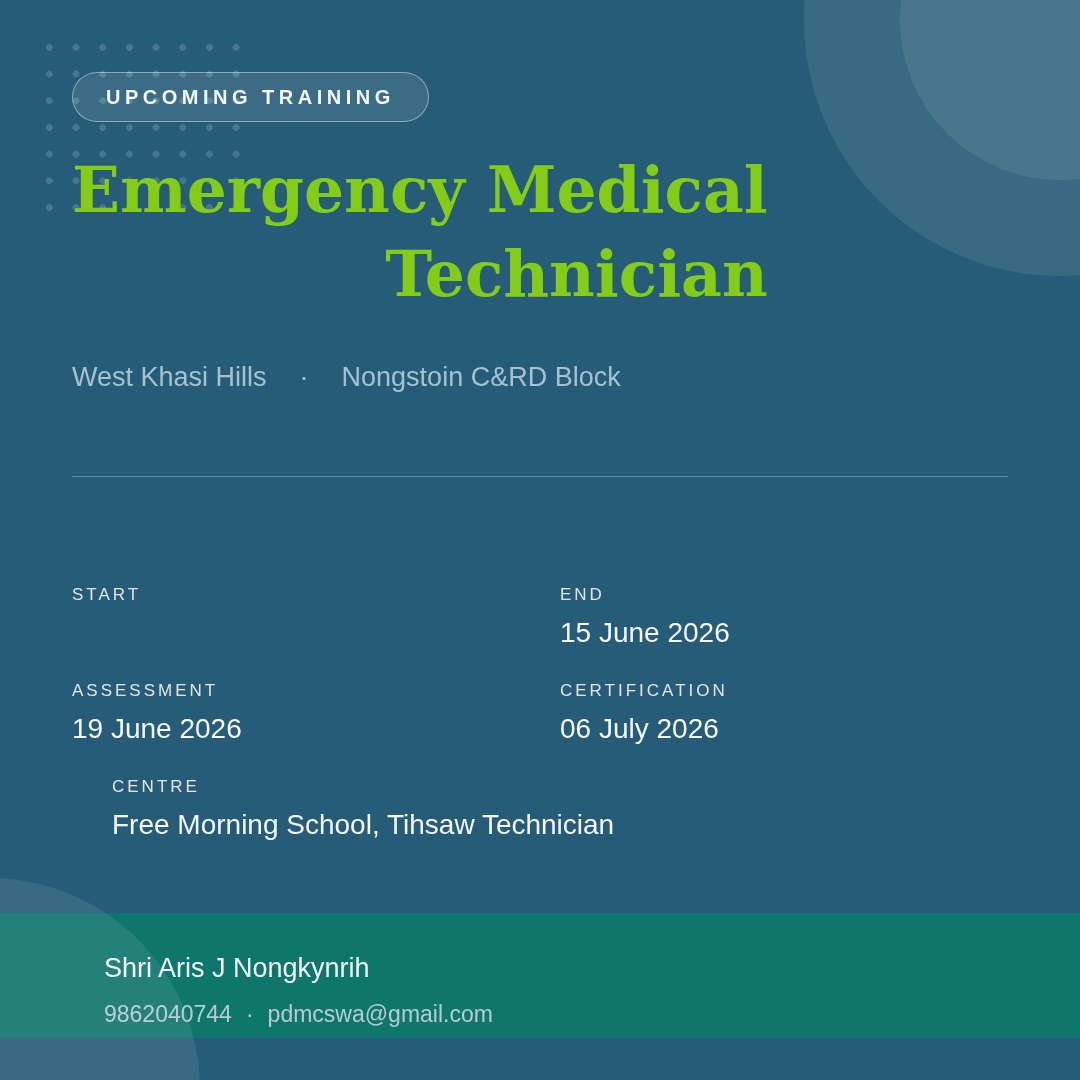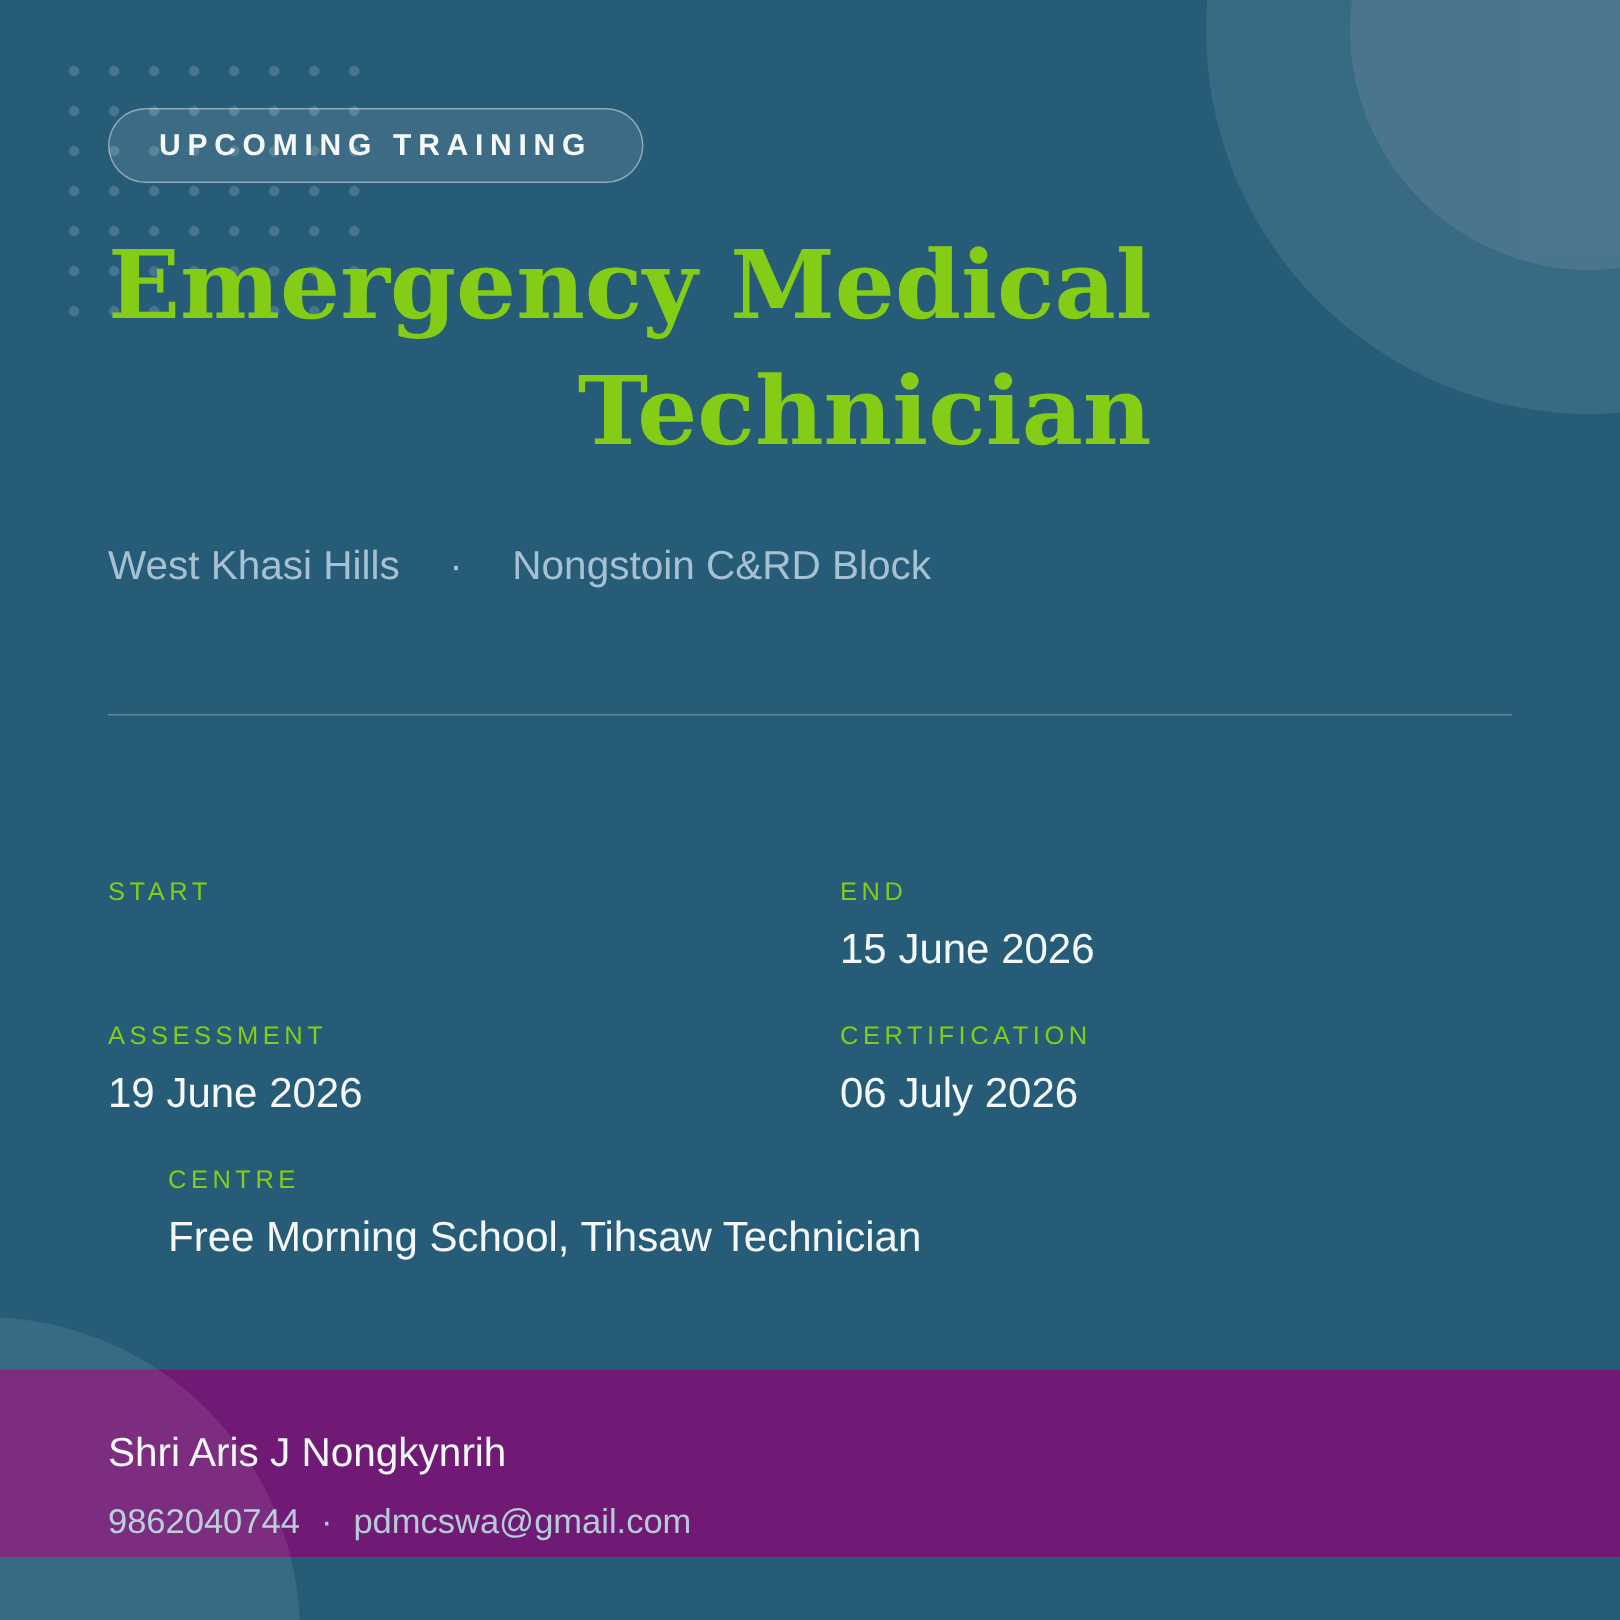--- a/index.html
+++ b/index.html
@@ -59,36 +59,36 @@
   .subtitle .sep { color: #A5C1D2; }
 
   .divider {
     position: absolute; left: 72px; top: 476px; width: 936px; height: 1px;
     background: rgba(255,255,255,0.28); z-index: 2;
   }
 
   
   .detail { position: absolute; z-index: 2; }
   .detail .label {
-    font-size: 17px; letter-spacing: 3px; color: #84cc16; font-weight: 500;
+    font-size: 17px; letter-spacing: 3px; color: #e5e5e5; font-weight: 500;
   }
   .detail .value {
     margin-top: 12px; font-size: 28px; color: #F4F8FA;
   }
   .d-start         { left: 72px;  top: 585px; }
   .d-end           { left: 560px; top: 585px; }
   .d-assessment    { left: 72px;  top: 681px; }
   .d-certification { left: 560px; top: 681px; }
   .d-centre        { left: 72px;  top: 777px; margin-left: 40px; }
 
   
   .footer {
     position: absolute; left: 0; top: 913px; width: 1080px; height: 125px;
-    background: #701a75; z-index: 2;
-    padding: 40px 72px 0 72px;
+    background: #0f766e; z-index: 2;
+    padding: 40px 72px 0 104px;
   }
   .footer .name { font-size: 27px; color: #F2F7F9; }
   .footer .contact {
     margin-top: 17px; font-size: 23px; color: #B5CBD8;
     display: flex; align-items: center; gap: 14px;
   }
 </style>
 </head>
 <body>
 

